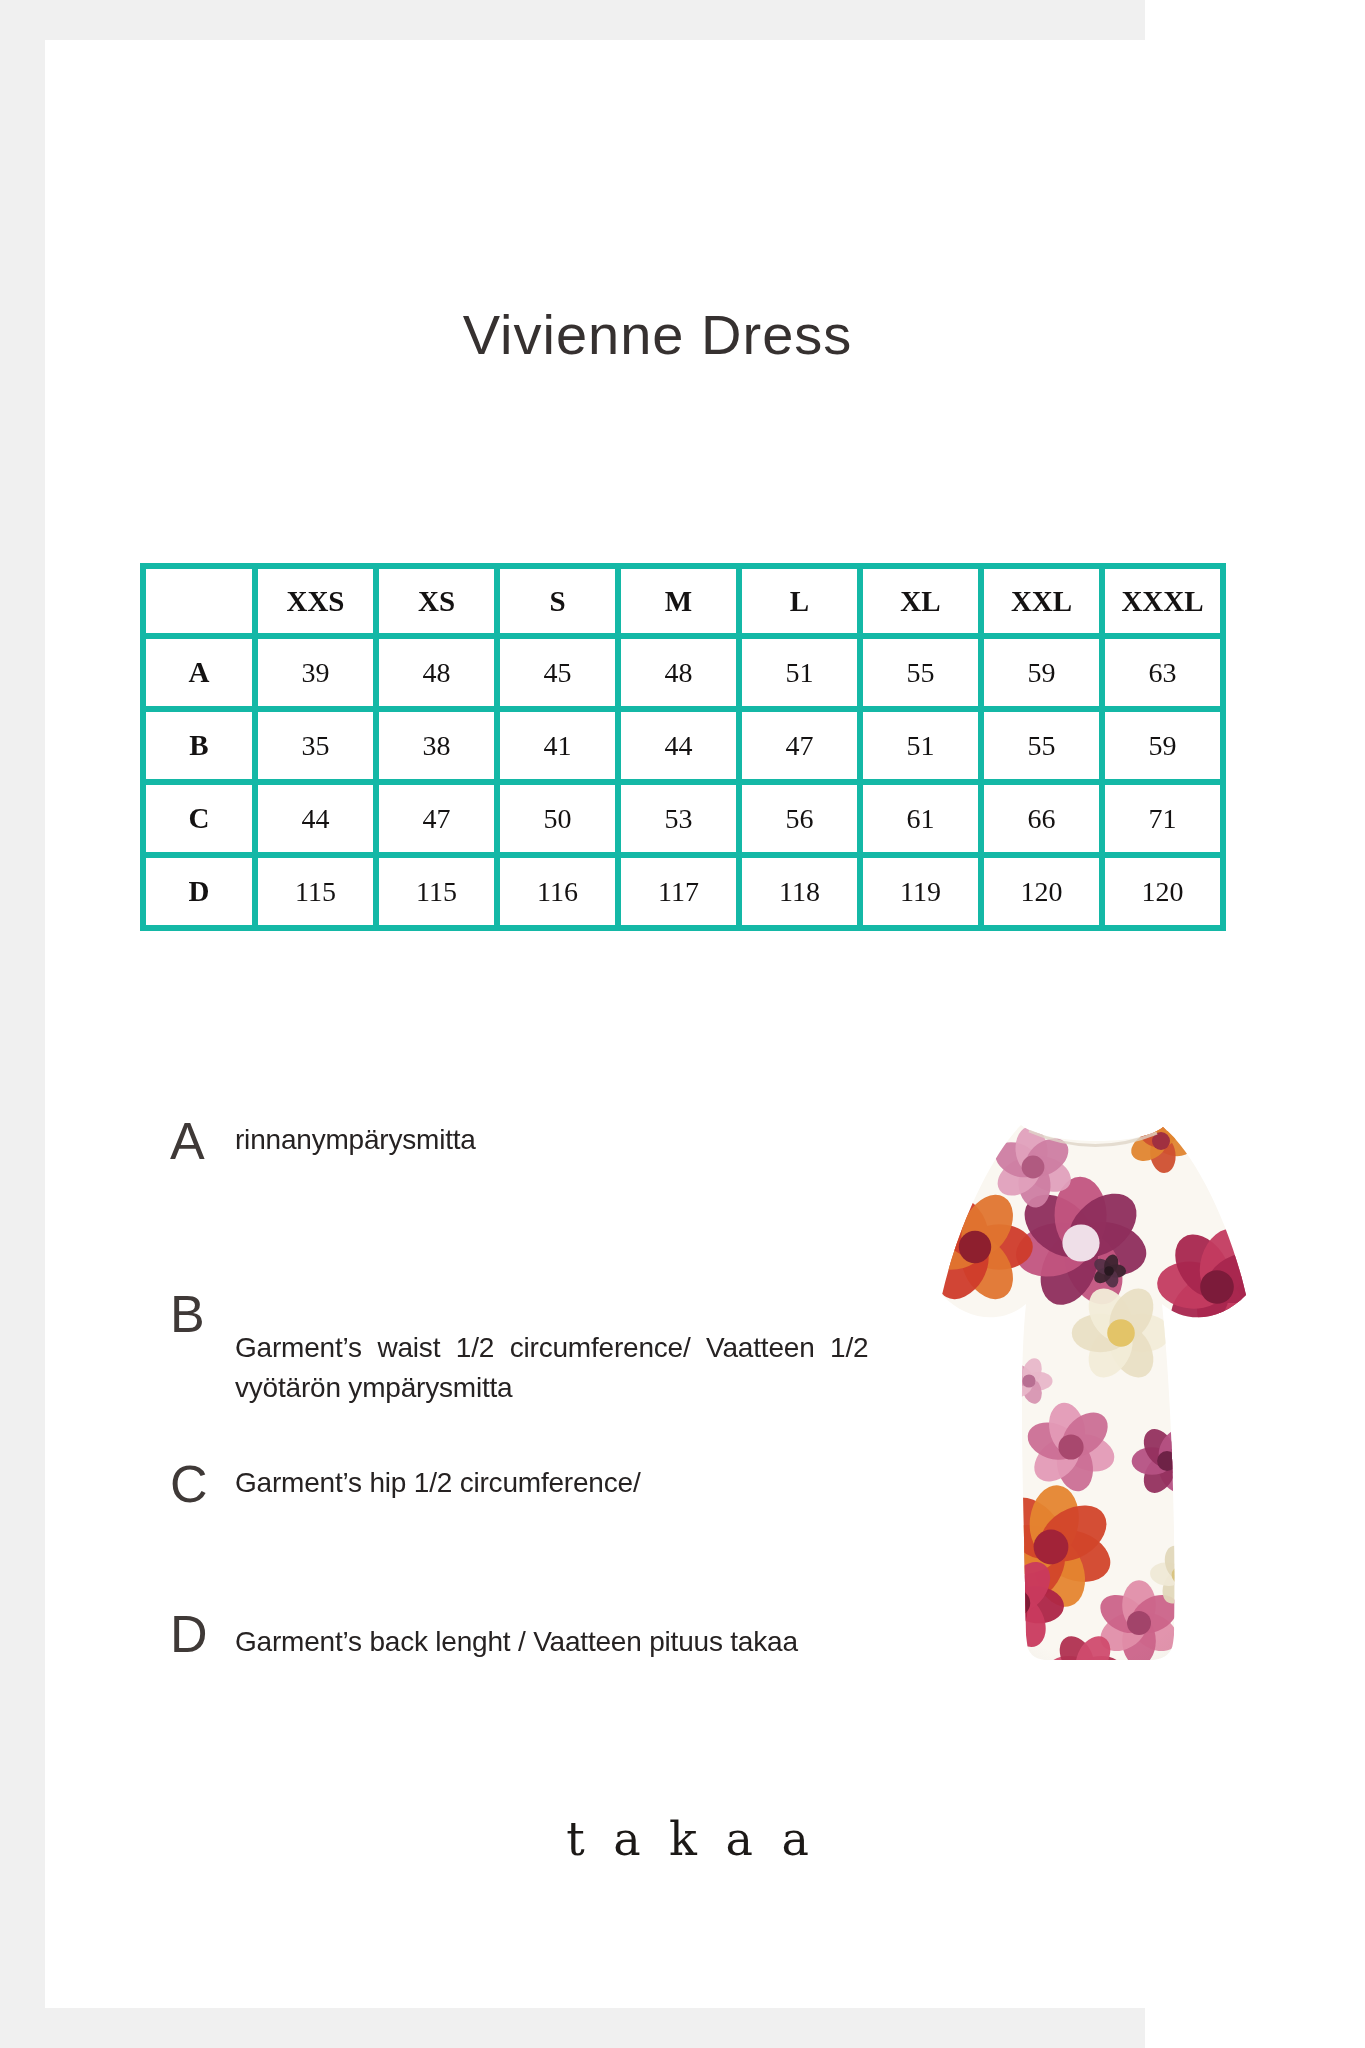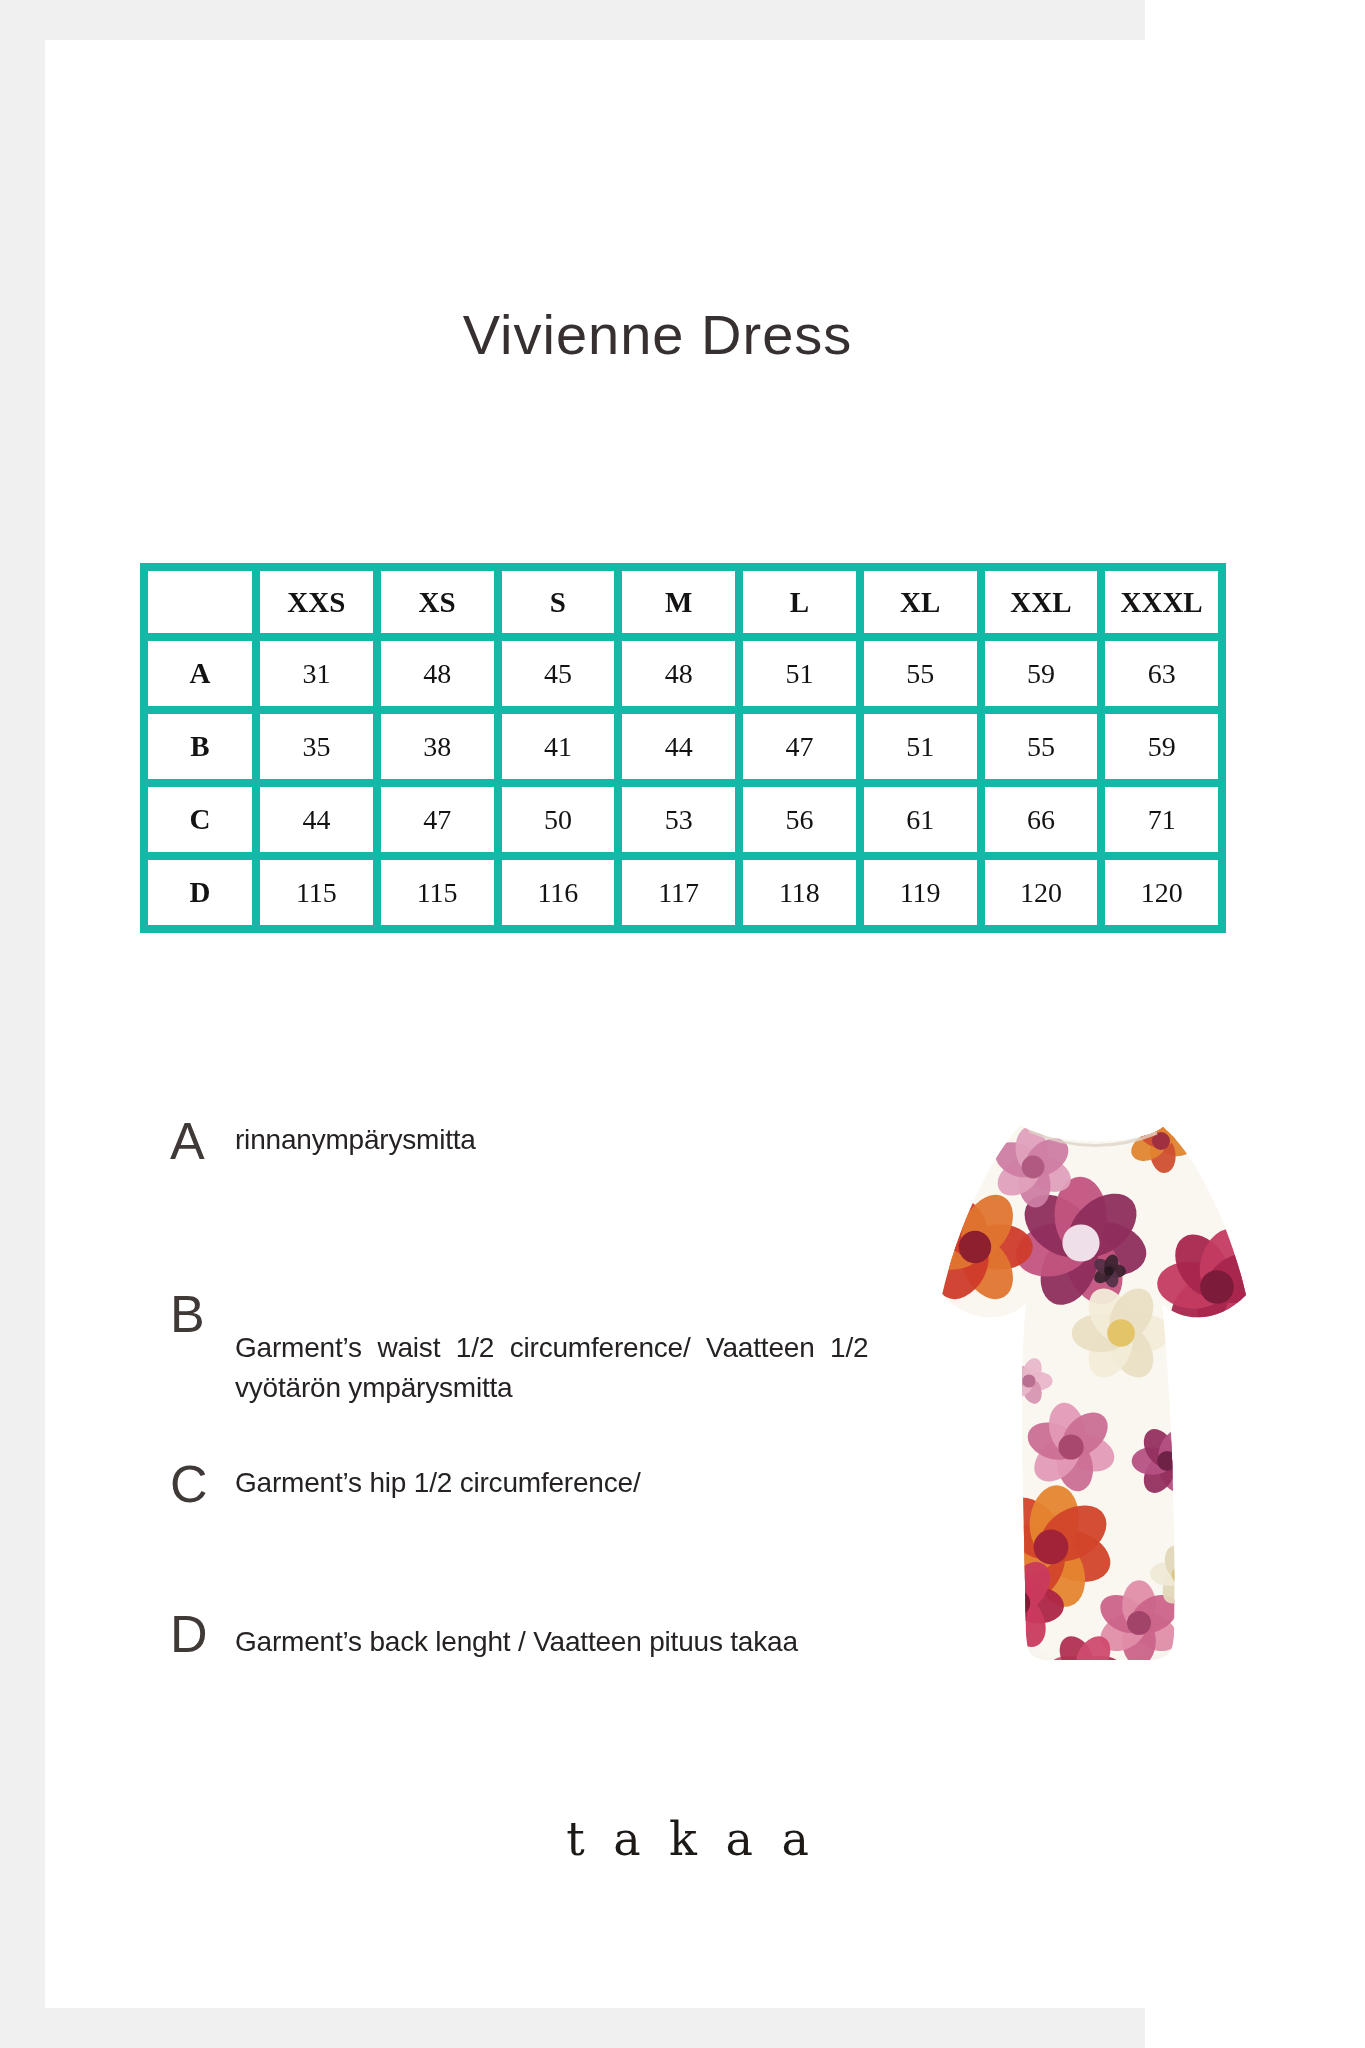--- a/index.html
+++ b/index.html
@@ -10,21 +10,21 @@
   
   .title{position:absolute;left:0;top:262px;width:1285px;text-align:center;
          transform:translateX(-30px);
          font-size:56px;font-weight:400;letter-spacing:1px;color:#363130;margin:0;}
 
   
   .size-table{position:absolute;left:95px;top:523px;width:1086px;
               border-collapse:collapse;table-layout:fixed;
               font-family:"Liberation Serif",serif;color:#141212;
               border:3px solid #0f0f0f;}
-  .size-table th,.size-table td{border:8px solid #14b8a6;text-align:center;vertical-align:middle;padding:0;}
+  .size-table th,.size-table td{border:6px solid #14b8a6;text-align:center;vertical-align:middle;padding:0;}
   .size-table thead tr{height:70px;}
   .size-table tbody tr{height:73px;}
   .size-table th{font-size:29px;font-weight:700;}
   .size-table td{font-size:28px;font-weight:400;}
 
   
   .legend-block{position:absolute;left:125px;width:740px;color:#262222;}
   .legend-letter{position:absolute;left:0;top:0;font-size:52px;line-height:52px;color:#3f3937;}
   .legend-desc{position:absolute;left:65px;top:5px;width:660px;}
   .legend-line{font-size:28px;line-height:40px;letter-spacing:-0.2px;white-space:nowrap;}
@@ -72,21 +72,21 @@
           <th>M</th>
           <th>L</th>
           <th>XL</th>
           <th>XXL</th>
           <th>XXXL</th>
         </tr>
       </thead>
       <tbody>
         <tr>
           <th>A</th>
-          <td>31</td>
+          <td>39</td>
           <td>48</td>
           <td>45</td>
           <td>48</td>
           <td>51</td>
           <td>55</td>
           <td>59</td>
           <td>63</td>
         </tr>
         <tr>
           <th>B</th>

